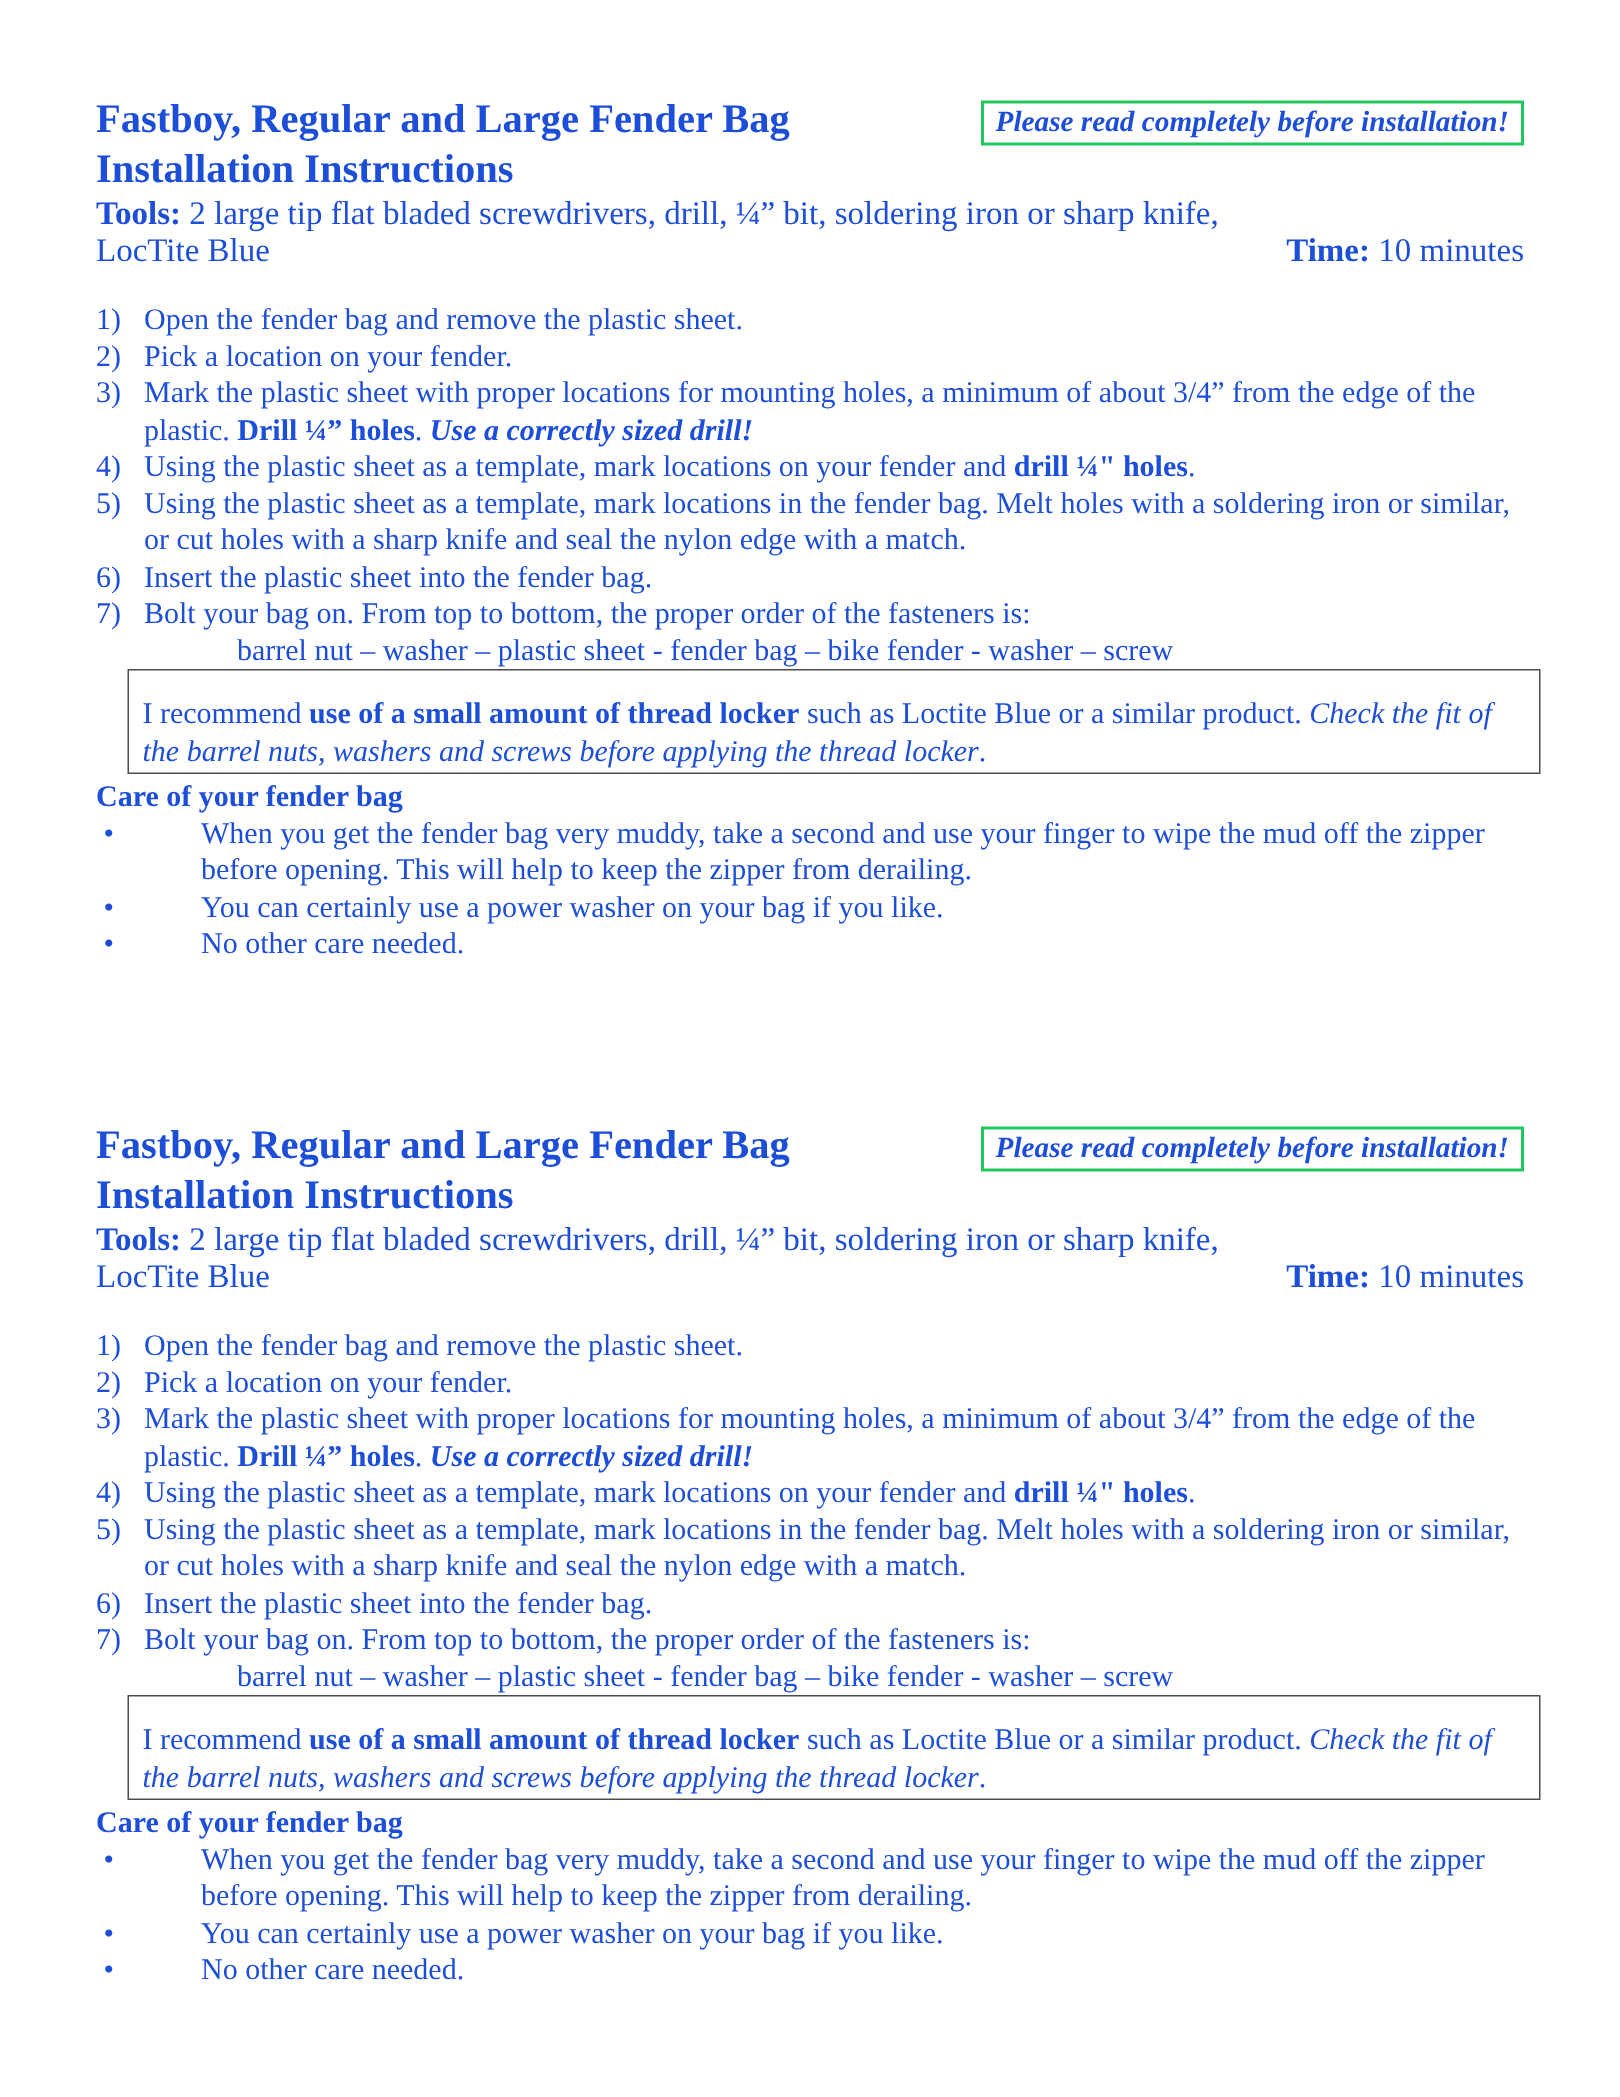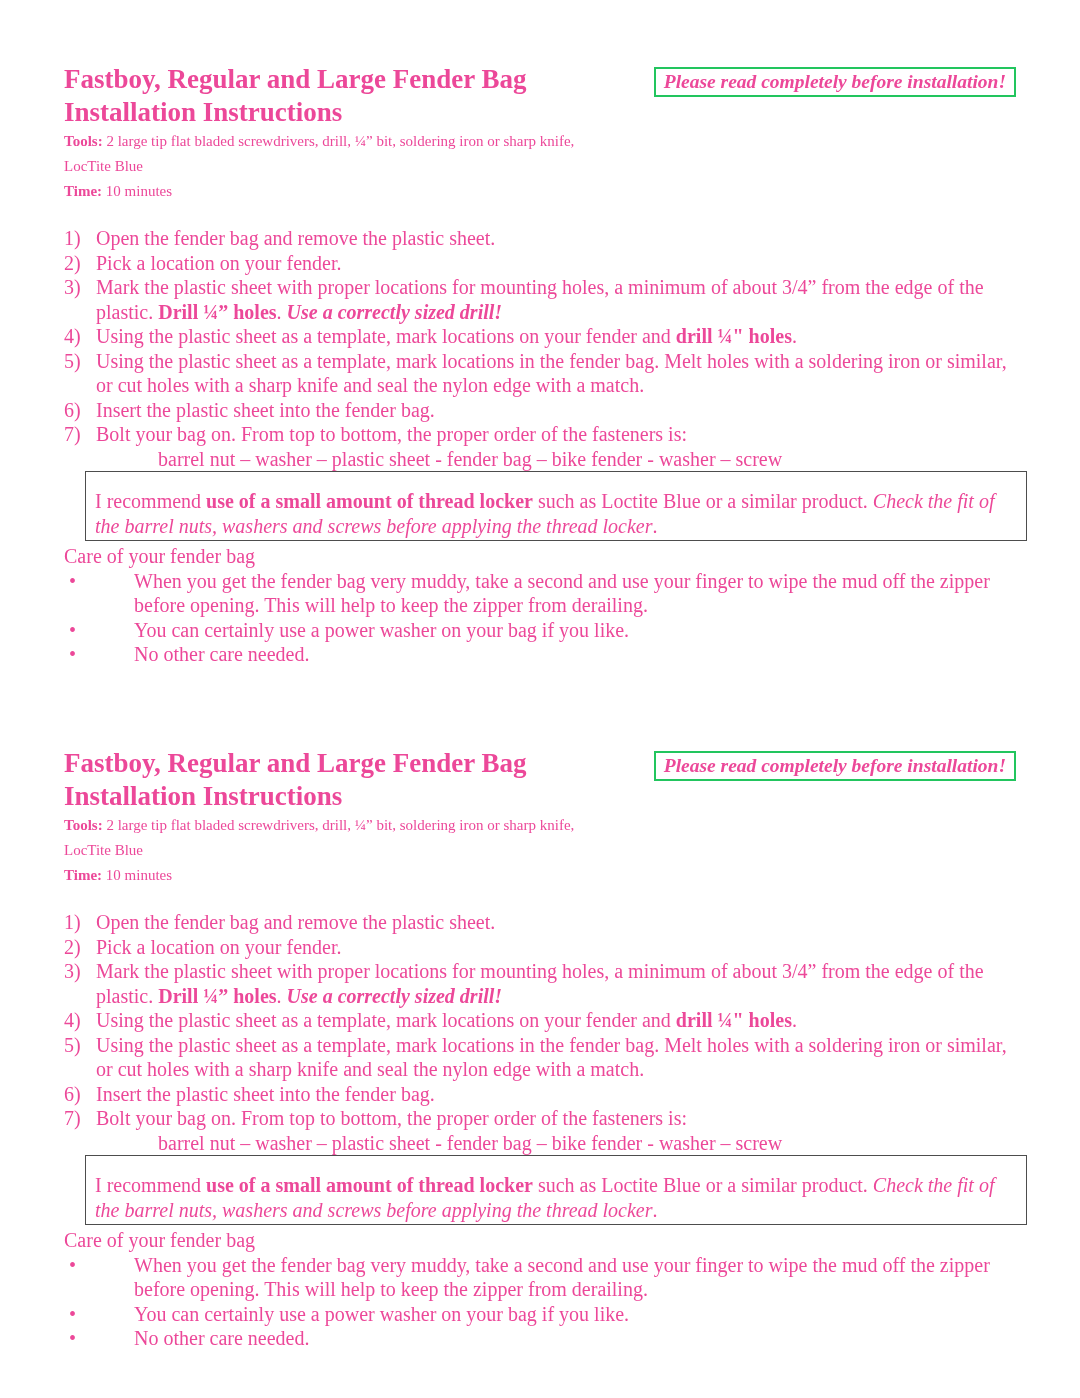--- a/index.html
+++ b/index.html
@@ -3,21 +3,21 @@
 <meta charset="utf-8">
 <style>
   html, body { margin: 0; padding: 0; background: #ffffff; }
   .page {
     position: relative;
     width: 1080px;
     height: 1378px;
     background: #ffffff;
     overflow: hidden;
     font-family: "Liberation Serif", serif;
-    color: #ec4899;
+    color: #1d4ed8;
   }
   .flyer {
     position: absolute;
     left: 64px;
     width: 952px;
     font-size: 20px;
     line-height: 24.5px;
   }
   .copy1 { top: 63px; }
   .copy2 { top: 747px; }
@@ -37,38 +37,38 @@
     border: 2px solid #22c55e;
     margin-top: 4px;
     padding: 1px 8px 2px 8px;
     font-size: 19.5px;
     line-height: 23px;
     font-weight: bold;
     font-style: italic;
     white-space: nowrap;
   }
 
-  .tools { font-size: 15px; line-height: 25px; }
-  .tools-line2 { display: flex; justify-content: space-between; flex-direction: column; }
+  .tools { font-size: 22px; line-height: 25px; }
+  .tools-line2 { display: flex; justify-content: space-between; }
 
   .steps { margin-top: 22px; }
   .step { display: flex; }
   .step-num { width: 32px; flex-shrink: 0; }
   .step-text { flex: 1; }
 
   .fastener { padding-left: 94px; }
 
   .recommend-box {
     border: 1.5px solid #4d4d4d;
     margin-left: 21px;
     margin-right: -11px;
     padding: 17px 9px 2px 9px;
   }
 
-  .care-heading { font-weight: normal; margin-top: 3px; }
+  .care-heading { font-weight: bold; margin-top: 3px; }
 
   .bullet { display: flex; }
   .bullet-dot { width: 32px; flex-shrink: 0; padding-left: 5px; }
   .bullet-text { flex: 1; margin-left: 33px; }
 
   b { font-weight: bold; }
   i { font-style: italic; margin-top: 24px; }
 </style>
 </head>
 <body>

